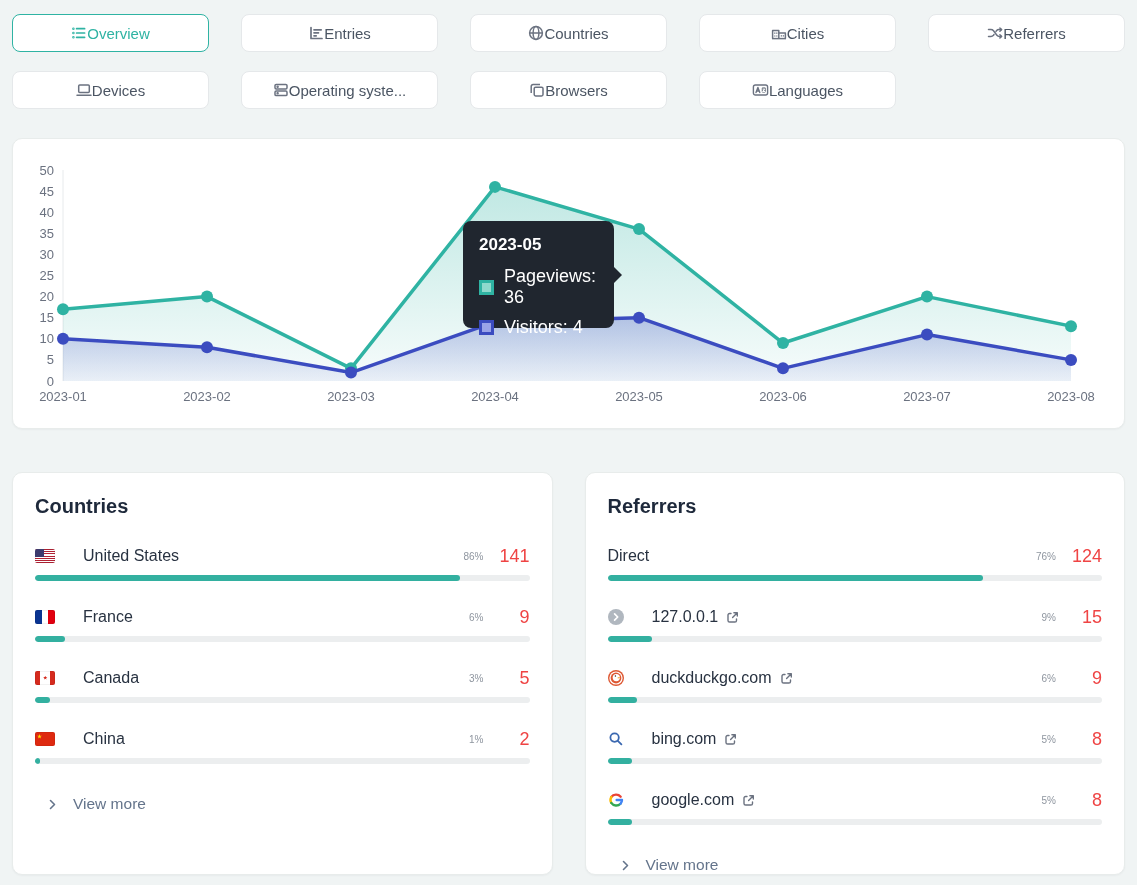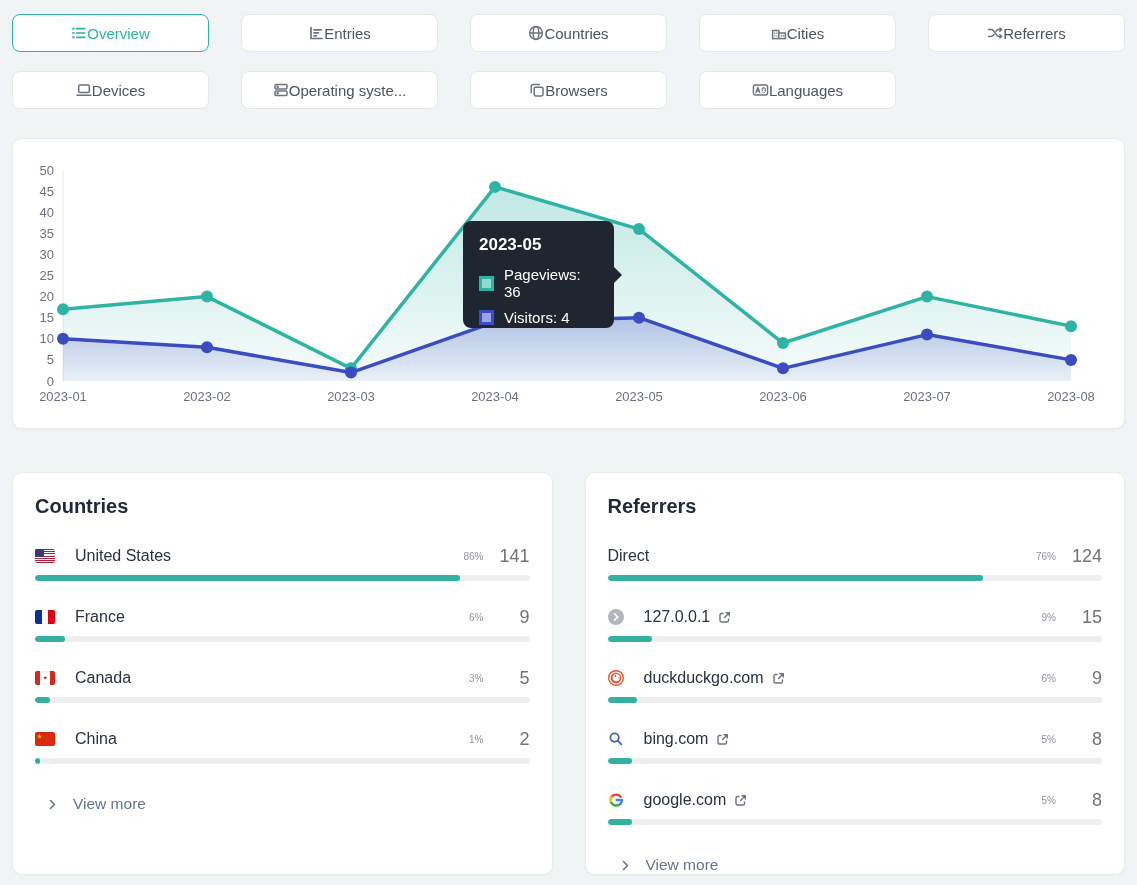--- a/index.html
+++ b/index.html
@@ -51,46 +51,46 @@
   .tooltip {
     position:absolute;
     left:450px; top:82px;
     width:151px; height:107px;
     background:#20262f;
     border-radius:8px;
     padding:14px 14px 12px 16px;
     color:#fff;
   }
   .tt-title { font-size:17px; font-weight:bold; margin-bottom:11px; }
-  .tt-row { display:flex; align-items:center; gap:10px; margin-bottom:9px; font-size:15px; }
+  .tt-row { display:flex; align-items:center; gap:10px; margin-bottom:9px; font-size:18px; }
   .sq { width:15px; height:15px; border:3px solid; flex:none; }
   .tt-arrow {
     position:absolute; right:-8px; top:50%; margin-top:-9px;
     width:0; height:0;
     border-top:9px solid transparent;
     border-bottom:9px solid transparent;
     border-left:9px solid #20262f;
   }
   
   .bottom {
     display:grid;
     grid-template-columns:1fr 1fr;
     gap:32px;
     margin-top:43px;
   }
   .list-card { height:403px; padding:22px; overflow:hidden; }
   .card-title { font-size:20px; font-weight:bold; color:#1e293b; margin-bottom:28px; }
   .row { margin-bottom:26px; }
   .row-top { display:flex; align-items:center; margin-bottom:9px; height:20px; }
-  .row-label { font-size:16px; color:#283241; margin-left:20px; }
+  .row-label { font-size:16px; color:#283241; margin-left:28px; }
   .row-label.no-icon { margin-left:0; }
   .ext { margin-left:8px; display:flex; align-items:center; }
   .row-spacer { flex:1; }
   .pct { font-size:10px; color:#8e959f; margin-right:16px; }
-  .cnt { font-size:18px; color:#737373; font-weight:500; min-width:30px; text-align:right; }
+  .cnt { font-size:18px; color:#ef4444; font-weight:500; min-width:30px; text-align:right; }
   .track { height:6px; background:#eceeef; border-radius:3px; overflow:hidden; }
   .fill { height:100%; background:#33b0a0; border-radius:3px; }
   .view-more {
     display:flex; align-items:center; gap:15px;
     background:none; border:none; cursor:pointer;
     font-family:"Liberation Sans", sans-serif;
     font-size:15.5px; color:#64748b;
     margin-top:31px; padding:0 0 0 12px;
   }
   

